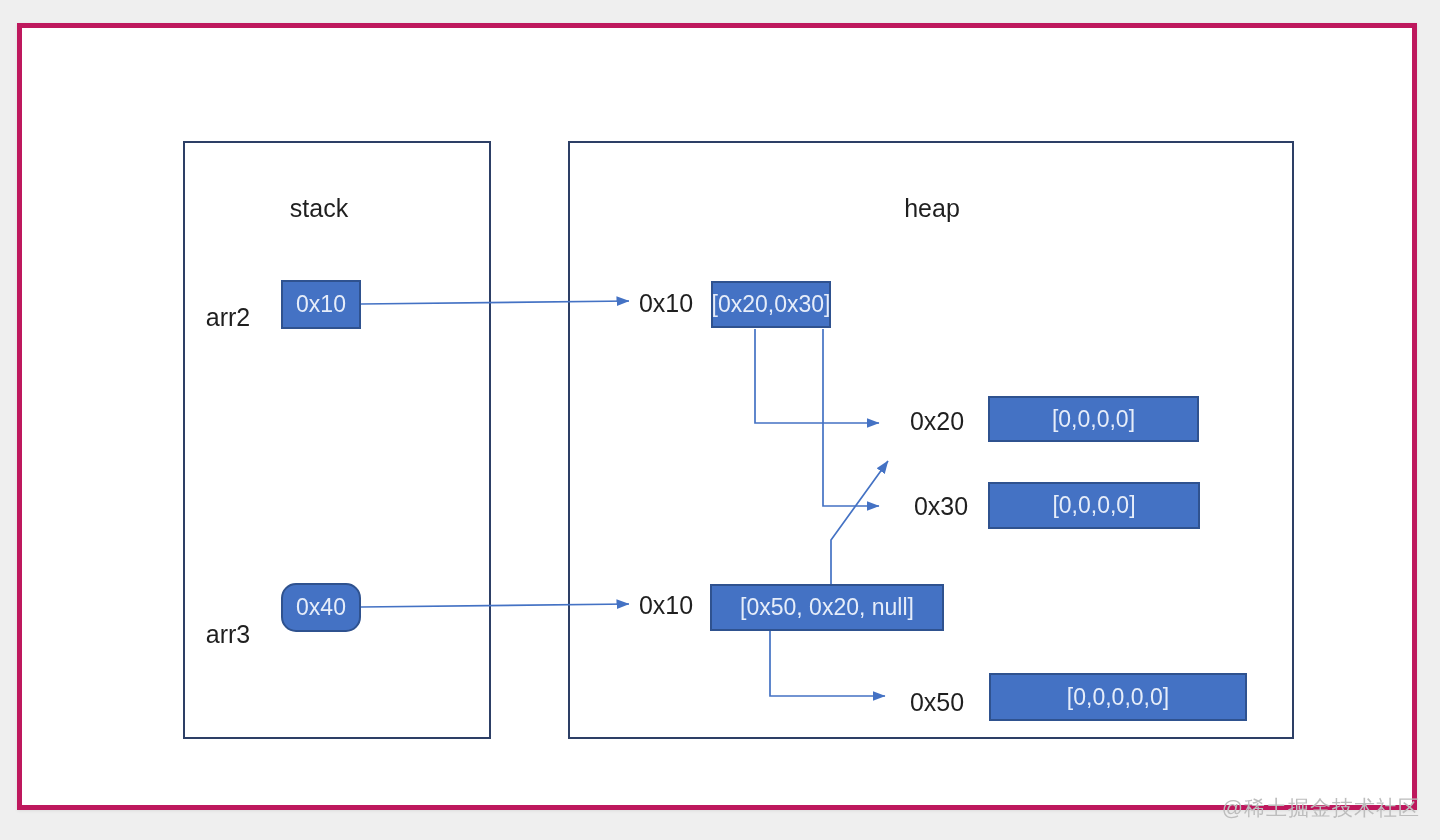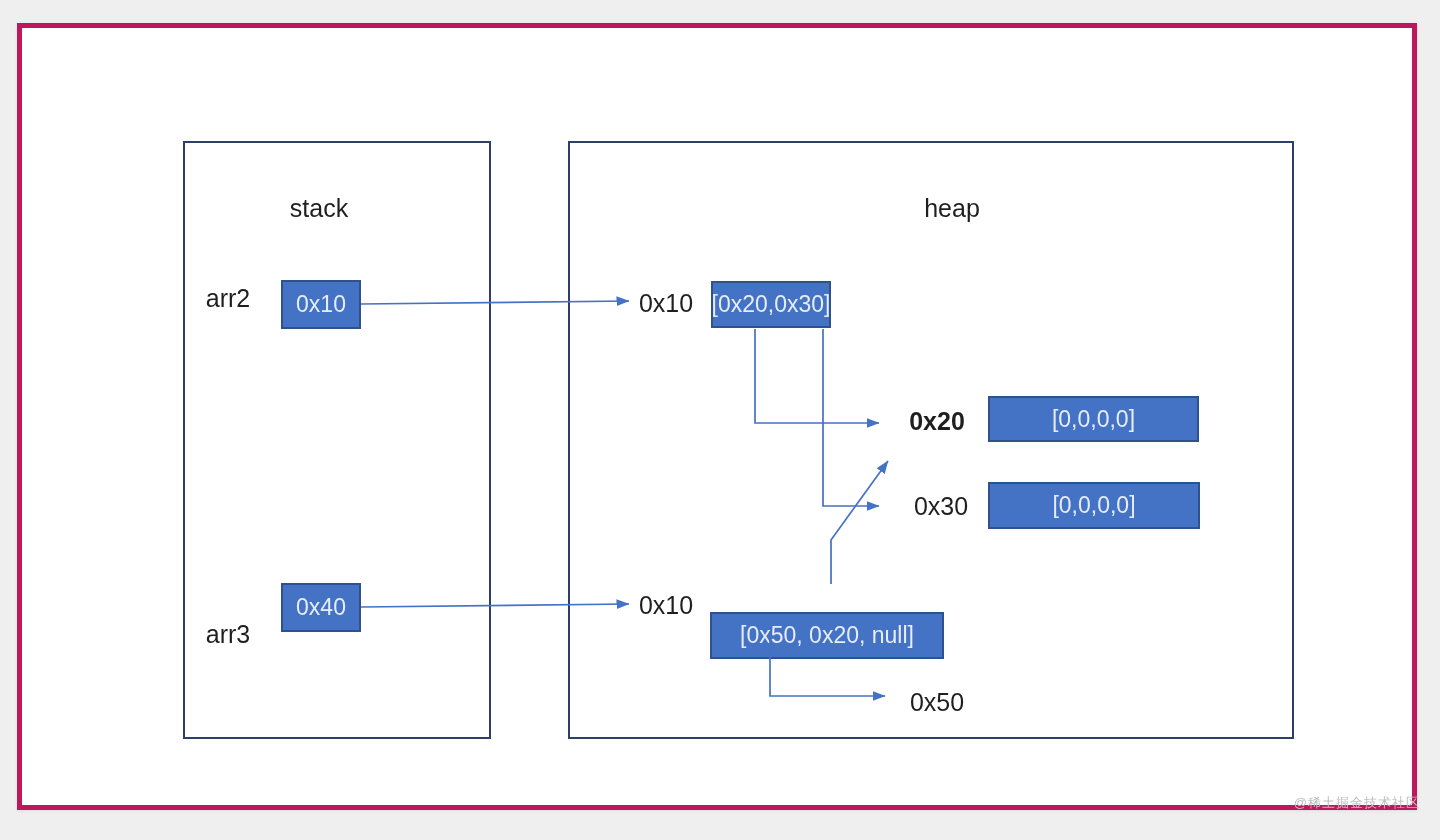--- a/index.html
+++ b/index.html
@@ -44,56 +44,57 @@
     color:var(--box-text);
     font-size:23px;
     white-space:nowrap;
   }
   .arrows{position:absolute;left:0;top:0;width:1440px;height:840px;pointer-events:none;}
   .arrows path.link{fill:none;stroke:var(--arrow);stroke-width:1.7px;}
   .arrows marker path{fill:var(--arrow);stroke:none;}
   .watermark{
     position:absolute;right:20px;top:794px;
     color:var(--watermark-text);
-    font-size:13px;
+    font-size:21px;
     letter-spacing:1px;
     white-space:nowrap;
   }
 </style>
 </head>
 <body>
 
 <div class="stage">
   <div class="card">
 
     <div class="panel stack-panel"></div>
     <div class="panel heap-panel"></div>
 
     <div class="lbl" style="left:247px;top:166px;width:100px;">stack</div>
-    <div class="lbl" style="left:880px;top:166px;width:100px;">heap</div>
+    <div class="lbl" style="left:860px;top:166px;width:100px;">heap</div>
 
-    <div class="lbl" style="left:166px;top:256px;width:80px;text-align:center;">arr2</div>
+    <div class="lbl" style="left:166px;top:275px;width:80px;text-align:center;">arr2</div>
     <div class="vbox" style="left:259px;top:252px;width:80px;height:49px;">0x10</div>
 
     <div class="lbl" style="left:166px;top:592px;width:80px;">arr3</div>
-    <div class="vbox" style="left:259px;top:555px;width:80px;height:49px;">0x40</div>
+    <div class="vbox" style="left:259px;top:555px;width:80px;height:49px;border-radius:15px;">0x40</div>
 
     <div class="lbl" style="left:606px;top:261px;width:76px;">0x10</div>
     <div class="vbox" style="left:689px;top:253px;width:120px;height:47px;">[0x20,0x30]</div>
 
-    <div class="lbl" style="left:877px;top:379px;width:76px;font-weight:bold;">0x20</div>
+    <div class="lbl" style="left:877px;top:379px;width:76px;">0x20</div>
     <div class="vbox" style="left:966px;top:368px;width:211px;height:46px;">[0,0,0,0]</div>
 
     <div class="lbl" style="left:881px;top:464px;width:76px;">0x30</div>
     <div class="vbox" style="left:966px;top:454px;width:212px;height:47px;">[0,0,0,0]</div>
 
     <div class="lbl" style="left:606px;top:563px;width:76px;">0x10</div>
-    <div class="vbox" style="left:688px;top:584px;width:234px;height:47px;">[0x50, 0x20, null]</div>
+    <div class="vbox" style="left:688px;top:556px;width:234px;height:47px;">[0x50, 0x20, null]</div>
 
     <div class="lbl" style="left:877px;top:660px;width:76px;">0x50</div>
+    <div class="vbox" style="left:967px;top:645px;width:258px;height:48px;">[0,0,0,0,0]</div>
 
     <svg class="arrows" viewBox="0 0 1440 840">
       <defs>
         <marker id="ah" markerUnits="userSpaceOnUse" markerWidth="13" markerHeight="10" refX="12.5" refY="5" orient="auto">
           <path d="M0,0 L13,5 L0,10 Z"></path>
         </marker>
       </defs>
       <path class="link" marker-end="url(#ah)" d="M339,276 L607,273"></path>
       <path class="link" marker-end="url(#ah)" d="M339,579 L607,576"></path>
       <path class="link" marker-end="url(#ah)" d="M733,301 L733,395 L857,395"></path>

